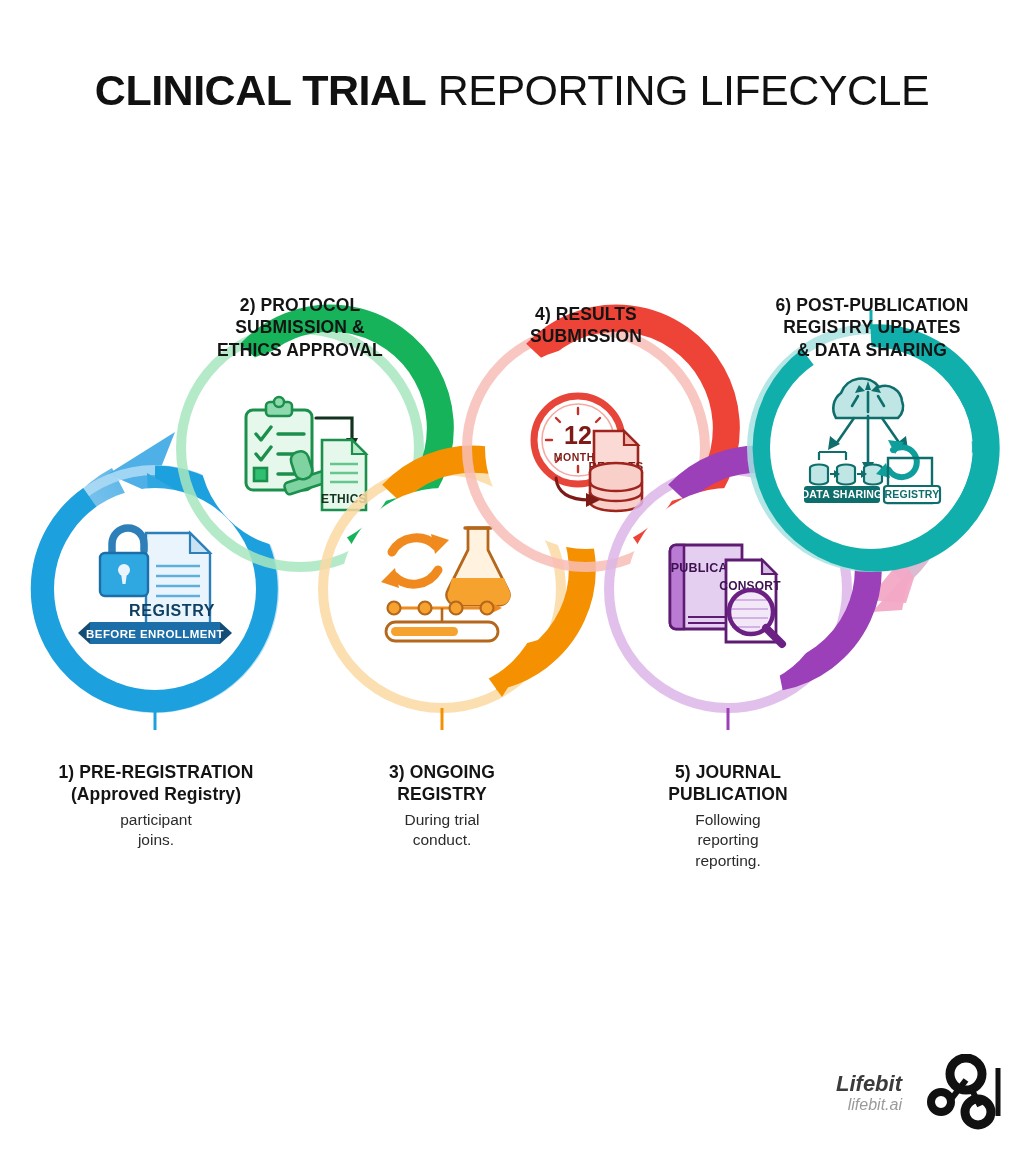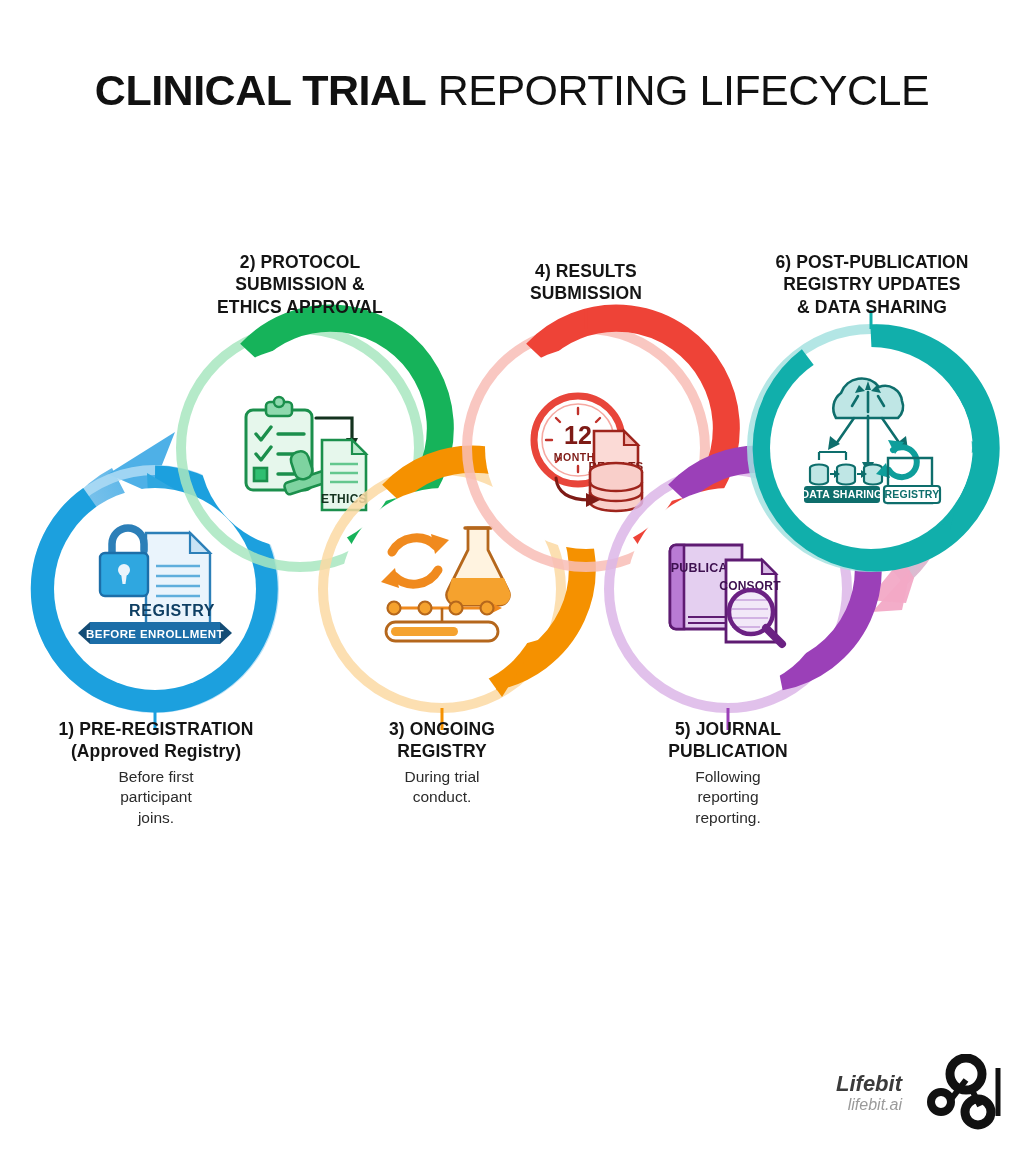--- a/index.html
+++ b/index.html
@@ -26,20 +26,21 @@
   .title .light{font-weight:normal;}
 
   
   #art{position:absolute;left:0;top:0;width:1024px;height:1154px;}
 
   
   .lbl{
     position:absolute;
     text-align:center;
     line-height:1.28;
+    margin-top:43px;
   }
   .lbl .head{
     font-weight:bold;
     font-size:17.5px;
     color:#141414;
     letter-spacing:0.1px;
   }
   .lbl .sub{
     font-weight:normal;
     font-size:15.5px;
@@ -340,21 +341,20 @@
       </g>
     </g>
   </svg>
 
   <div class="lbl" style="left:20px;top:718px;width:272px;">
     <div class="head">
       <div>1) PRE-REGISTRATION</div>
       <div>(Approved Registry)</div>
     </div>
     <div class="sub">
-      <div>Before first</div>
       <div>participant</div>
       <div>joins.</div>
     </div>
   </div>
 
   <div class="lbl" style="left:178px;top:251px;width:244px;">
     <div class="head">
       <div>2) PROTOCOL</div>
       <div>SUBMISSION &amp;</div>
       <div>ETHICS APPROVAL</div>

